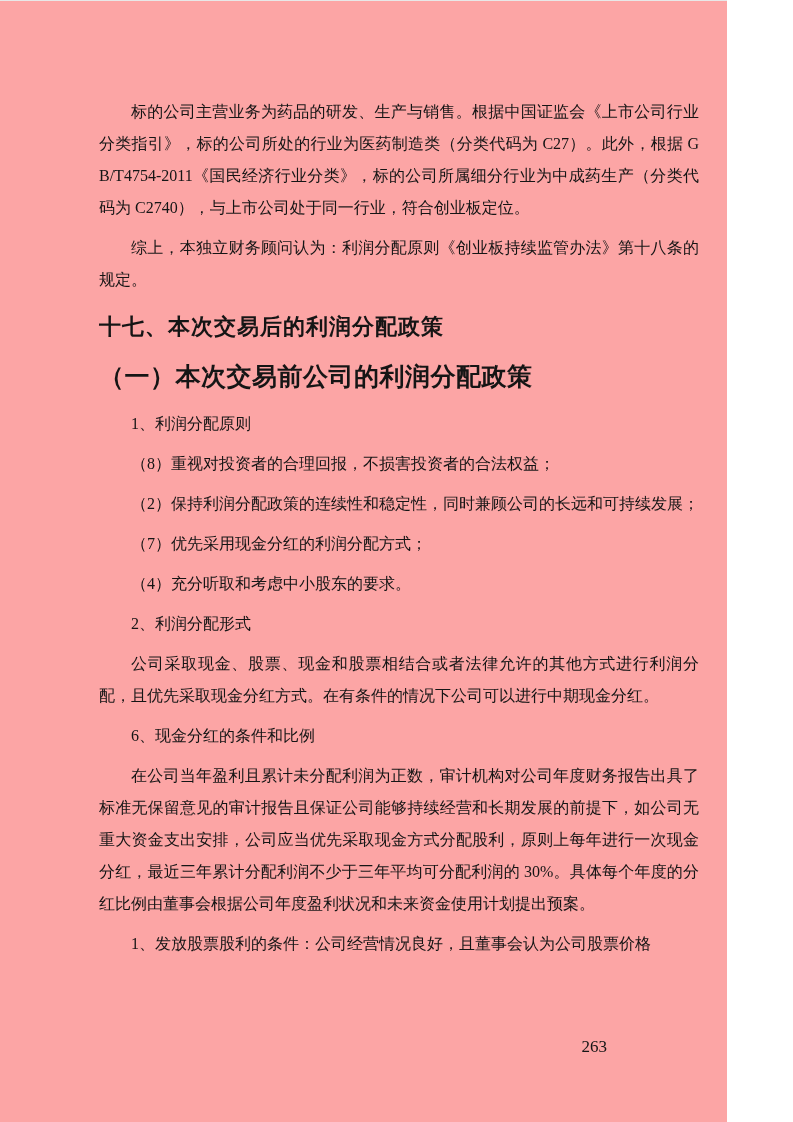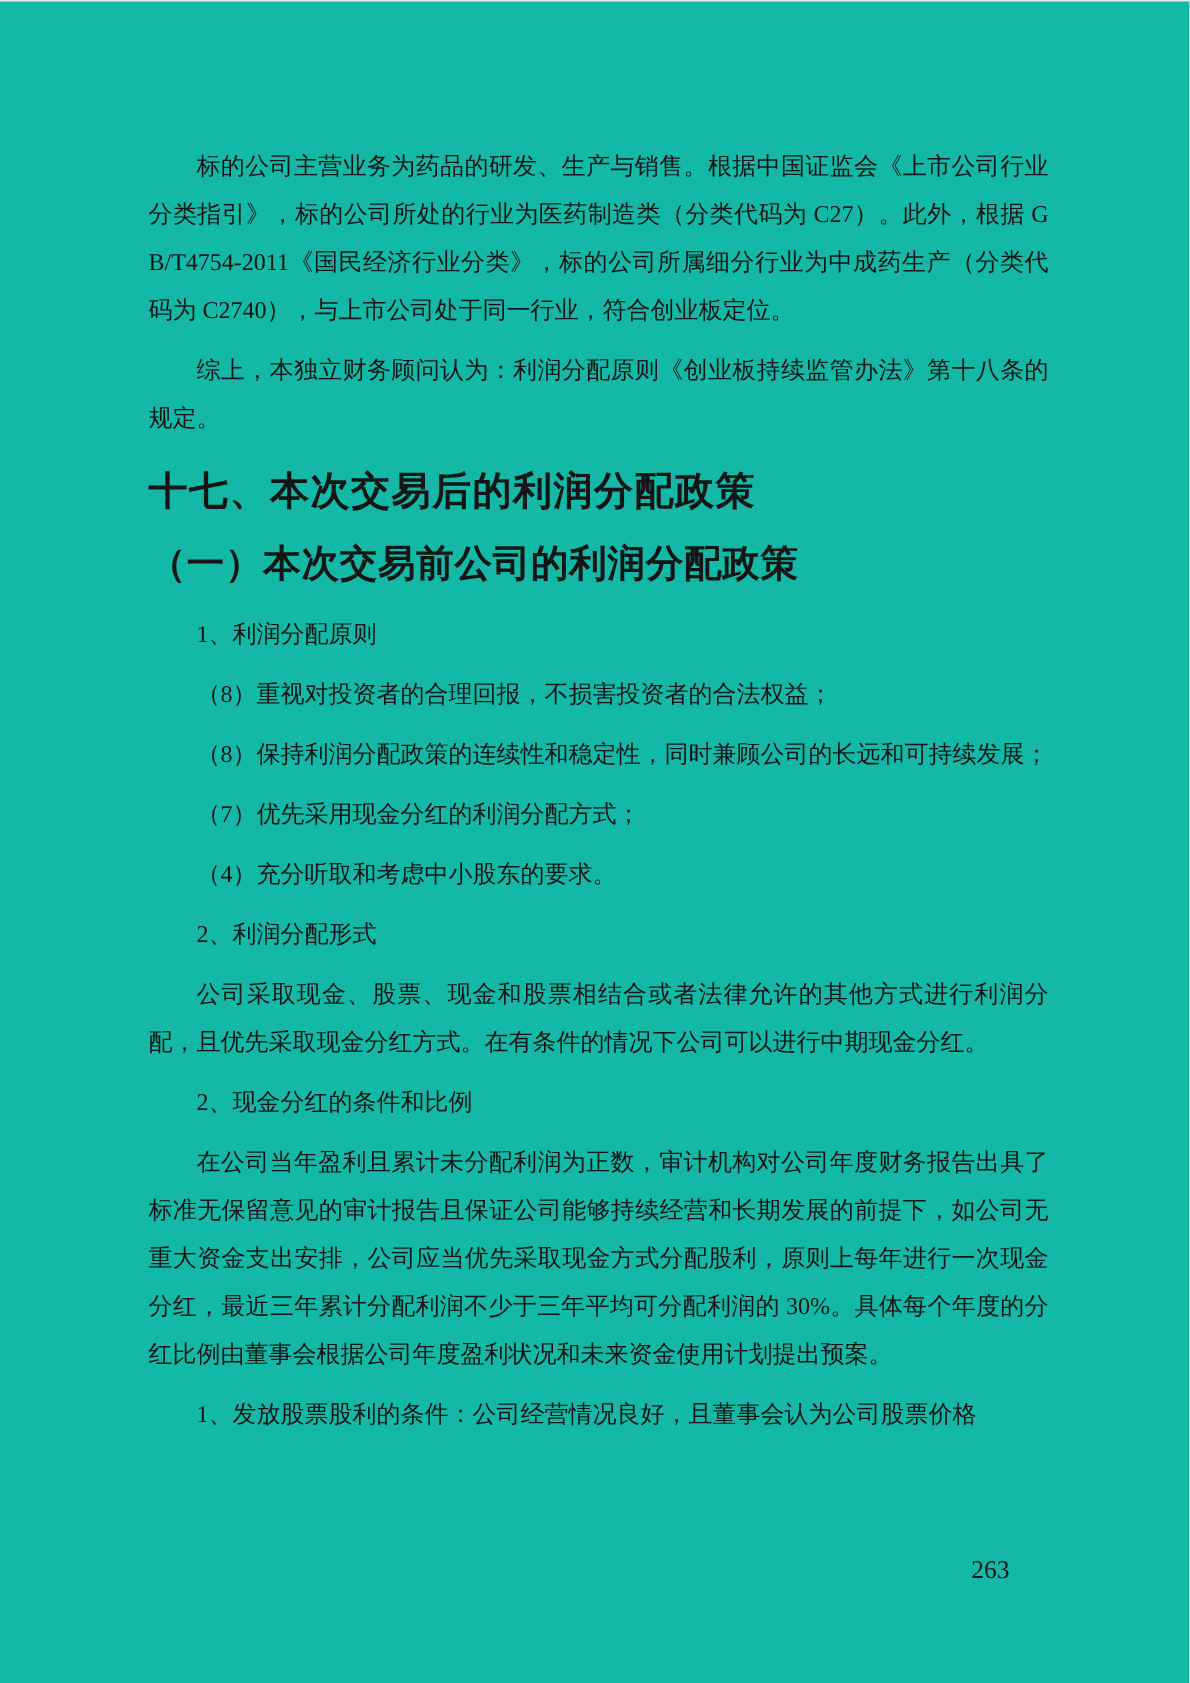--- a/index.html
+++ b/index.html
@@ -2,23 +2,23 @@
 <html><head>
 <meta charset="utf-8">
 <style>
   html, body {
     margin: 0;
     padding: 0;
     background: #ffffff;
   }
   .page {
     position: relative;
-    width: 793px;
+    width: 727px;
     height: 1122px;
-    background: #14b8a6;
+    background: #fca5a5;
     color: #151515;
     font-family: "Liberation Serif", "DejaVu Serif", serif;
     overflow: hidden;
     border-top: 1px solid #e8e8e8;
     box-sizing: border-box;
   }
   .text-block {
     position: absolute;
     left: 99px;
     top: 95px;
@@ -30,21 +30,21 @@
     line-height: 32px;
     text-align: justify;
     text-indent: 2em;
     word-break: break-all;
   }
   .text-block .para:first-child {
     margin-top: 0;
   }
   .h1 {
     margin: 14px 0 0 0;
-    font-size: 26px;
+    font-size: 22px;
     line-height: 34px;
     font-weight: bold;
     font-family: "Liberation Sans", "DejaVu Sans", sans-serif;
     text-indent: 0;
     letter-spacing: 1px;
   }
   .h2 {
     margin: 16px 0 16px 0;
     font-size: 25px;
     line-height: 32px;
@@ -67,23 +67,23 @@
 <body>
 
 <div class="page">
   <main class="text-block">
     <p class="para">标的公司主营业务为药品的研发、生产与销售。根据中国证监会《上市公司行业分类指引》，标的公司所处的行业为医药制造类（分类代码为 C27）。此外，根据 GB/T4754-2011《国民经济行业分类》，标的公司所属细分行业为中成药生产（分类代码为 C2740），与上市公司处于同一行业，符合创业板定位。</p>
     <p class="para">综上，本独立财务顾问认为：利润分配原则《创业板持续监管办法》第十八条的规定。</p>
     <h1 class="h1">十七、本次交易后的利润分配政策</h1>
     <h2 class="h2">（一）本次交易前公司的利润分配政策</h2>
     <p class="para">1、利润分配原则</p>
     <p class="para">（8）重视对投资者的合理回报，不损害投资者的合法权益；</p>
-    <p class="para">（8）保持利润分配政策的连续性和稳定性，同时兼顾公司的长远和可持续发展；</p>
+    <p class="para">（2）保持利润分配政策的连续性和稳定性，同时兼顾公司的长远和可持续发展；</p>
     <p class="para">（7）优先采用现金分红的利润分配方式；</p>
     <p class="para">（4）充分听取和考虑中小股东的要求。</p>
     <p class="para">2、利润分配形式</p>
     <p class="para">公司采取现金、股票、现金和股票相结合或者法律允许的其他方式进行利润分配，且优先采取现金分红方式。在有条件的情况下公司可以进行中期现金分红。</p>
-    <p class="para">2、现金分红的条件和比例</p>
+    <p class="para">6、现金分红的条件和比例</p>
     <p class="para">在公司当年盈利且累计未分配利润为正数，审计机构对公司年度财务报告出具了标准无保留意见的审计报告且保证公司能够持续经营和长期发展的前提下，如公司无重大资金支出安排，公司应当优先采取现金方式分配股利，原则上每年进行一次现金分红，最近三年累计分配利润不少于三年平均可分配利润的 30%。具体每个年度的分红比例由董事会根据公司年度盈利状况和未来资金使用计划提出预案。</p>
     <p class="para">1、发放股票股利的条件：公司经营情况良好，且董事会认为公司股票价格</p>
   </main>
   <div class="page-number">263</div>
 </div>
 
 </body></html>

